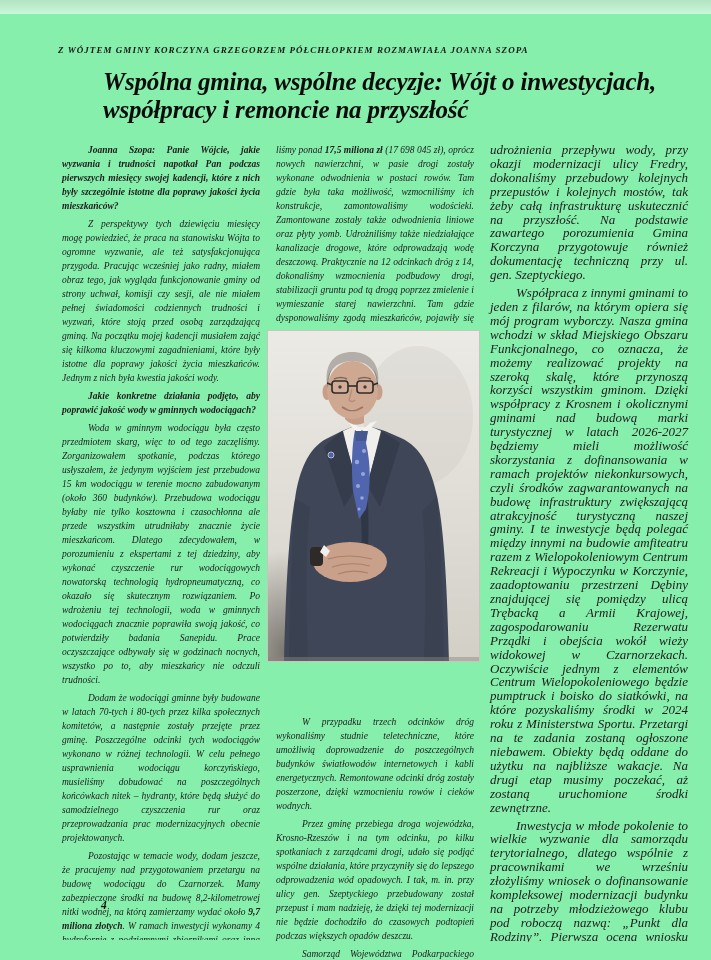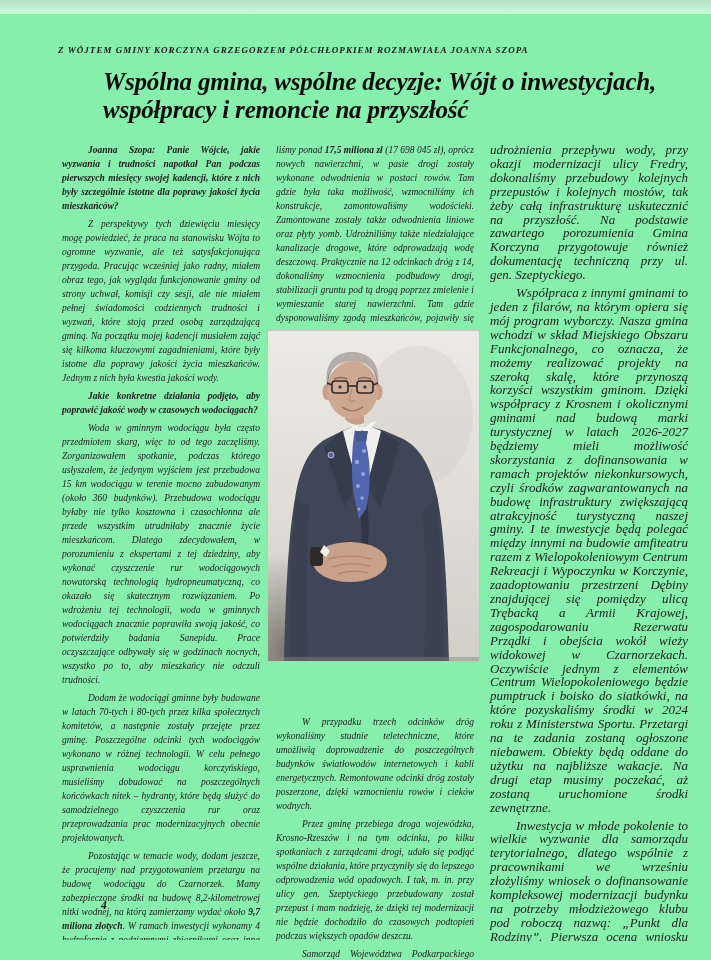--- a/index.html
+++ b/index.html
@@ -35,21 +35,21 @@
   <div class="kicker">Z WÓJTEM GMINY KORCZYNA GRZEGORZEM PÓŁCHŁOPKIEM ROZMAWIAŁA JOANNA SZOPA</div>
 
   <div class="headline">
     <div>Wspólna gmina, wspólne decyzje: Wójt o inwestycjach,</div>
     <div>współpracy i remoncie na przyszłość</div>
   </div>
 
   <div class="col" id="col1">
       <p class="question"><span>Joanna Szopa: Panie Wójcie, jakie wyzwania i trudności napotkał Pan podczas pierwszych miesięcy swojej kadencji, które z nich były szczególnie istotne dla poprawy jakości życia mieszkańców?</span></p>
       <p class="answer"><span>Z perspektywy tych dziewięciu miesięcy mogę powiedzieć, że praca na stanowisku Wójta to ogromne wyzwanie, ale też satysfakcjonująca przygoda. Pracując wcześniej jako radny, miałem obraz tego, jak wygląda funkcjonowanie gminy od strony uchwał, komisji czy sesji, ale nie miałem pełnej świadomości codziennych trudności i wyzwań, które stoją przed osobą zarządzającą gminą. Na początku mojej kadencji musiałem zająć się kilkoma kluczowymi zagadnieniami, które były istotne dla poprawy jakości życia mieszkańców. Jednym z nich była kwestia jakości wody.</span></p>
-      <p class="question"><span>Jakie konkretne działania podjęto, aby poprawić jakość wody w czasowych wodociągach?</span></p>
+      <p class="question"><span>Jakie konkretne działania podjęto, aby poprawić jakość wody w gminnych wodociągach?</span></p>
       <p class="answer"><span>Woda w gminnym wodociągu była często przedmiotem skarg, więc to od tego zaczęliśmy. Zorganizowałem spotkanie, podczas którego usłyszałem, że jedynym wyjściem jest przebudowa 15 km wodociągu w terenie mocno zabudowanym (około 360 budynków). Przebudowa wodociągu byłaby nie tylko kosztowna i czasochłonna ale przede wszystkim utrudniłaby znacznie życie mieszkańcom. Dlatego zdecydowałem, w porozumieniu z ekspertami z tej dziedziny, aby wykonać czyszczenie rur wodociągowych nowatorską technologią hydropneumatyczną, co okazało się skutecznym rozwiązaniem. Po wdrożeniu tej technologii, woda w gminnych wodociągach znacznie poprawiła swoją jakość, co potwierdziły badania Sanepidu. Prace oczyszczające odbywały się w godzinach nocnych, wszystko po to, aby mieszkańcy nie odczuli trudności.</span></p>
       <p class="answer"><span>Dodam że wodociągi gminne były budowane w latach 70-tych i 80-tych przez kilka społecznych komitetów, a następnie zostały przejęte przez gminę. Poszczególne odcinki tych wodociągów wykonano w różnej technologii. W celu pełnego usprawnienia wodociągu korczyńskiego, musieliśmy dobudować na poszczególnych końcówkach nitek – hydranty, które będą służyć do samodzielnego czyszczenia rur oraz przeprowadzania prac modernizacyjnych obecnie projektowanych.</span></p>
       <p class="answer"><span>Pozostając w temacie wody, dodam jeszcze, że pracujemy nad przygotowaniem przetargu na budowę wodociągu do Czarnorzek. Mamy zabezpieczone środki na budowę 8,2-kilometrowej nitki wodnej, na którą zamierzamy wydać około </span><span class="b">9,7 miliona złotych</span><span>. W ramach inwestycji wykonamy 4 hydrofornie z podziemnymi zbiornikami oraz inną niezbędną infrastrukturę towarzyszącą.</span></p>
       <p class="answer"><span>Na terenie gminy mamy </span><span class="b">120 km</span><span> dróg gminnych z różnym stanem nawierzchni. Dzięki pozyskanym środkom zewnętrznym w zeszłym roku, udało się poddać modernizacji ponad 7 km dróg łącznie. Na 14 odcinkach dróg, na które wyda-</span></p>
     </div>
   <div class="col" id="col2top">
       <p class="answer noindent"><span>liśmy ponad </span><span class="b">17,5 miliona zł</span><span> (17 698 045 zł), oprócz nowych nawierzchni, w pasie drogi zostały wykonane odwodnienia w postaci rowów. Tam gdzie była taka możliwość, wzmocniliśmy ich konstrukcje, zamontowaliśmy wodościeki. Zamontowane zostały także odwodnienia liniowe oraz płyty yomb. Udrożniliśmy także niedziałające kanalizacje drogowe, które odprowadzają wodę deszczową. Praktycznie na 12 odcinkach dróg z 14, dokonaliśmy wzmocnienia podbudowy drogi, stabilizacji gruntu pod tą drogą poprzez zmielenie i wymieszanie starej nawierzchni. Tam gdzie dysponowaliśmy zgodą mieszkańców, pojawiły się chodniki wzdłuż dróg publicznych.</span></p>
     </div>
 
   <div class="photo">

